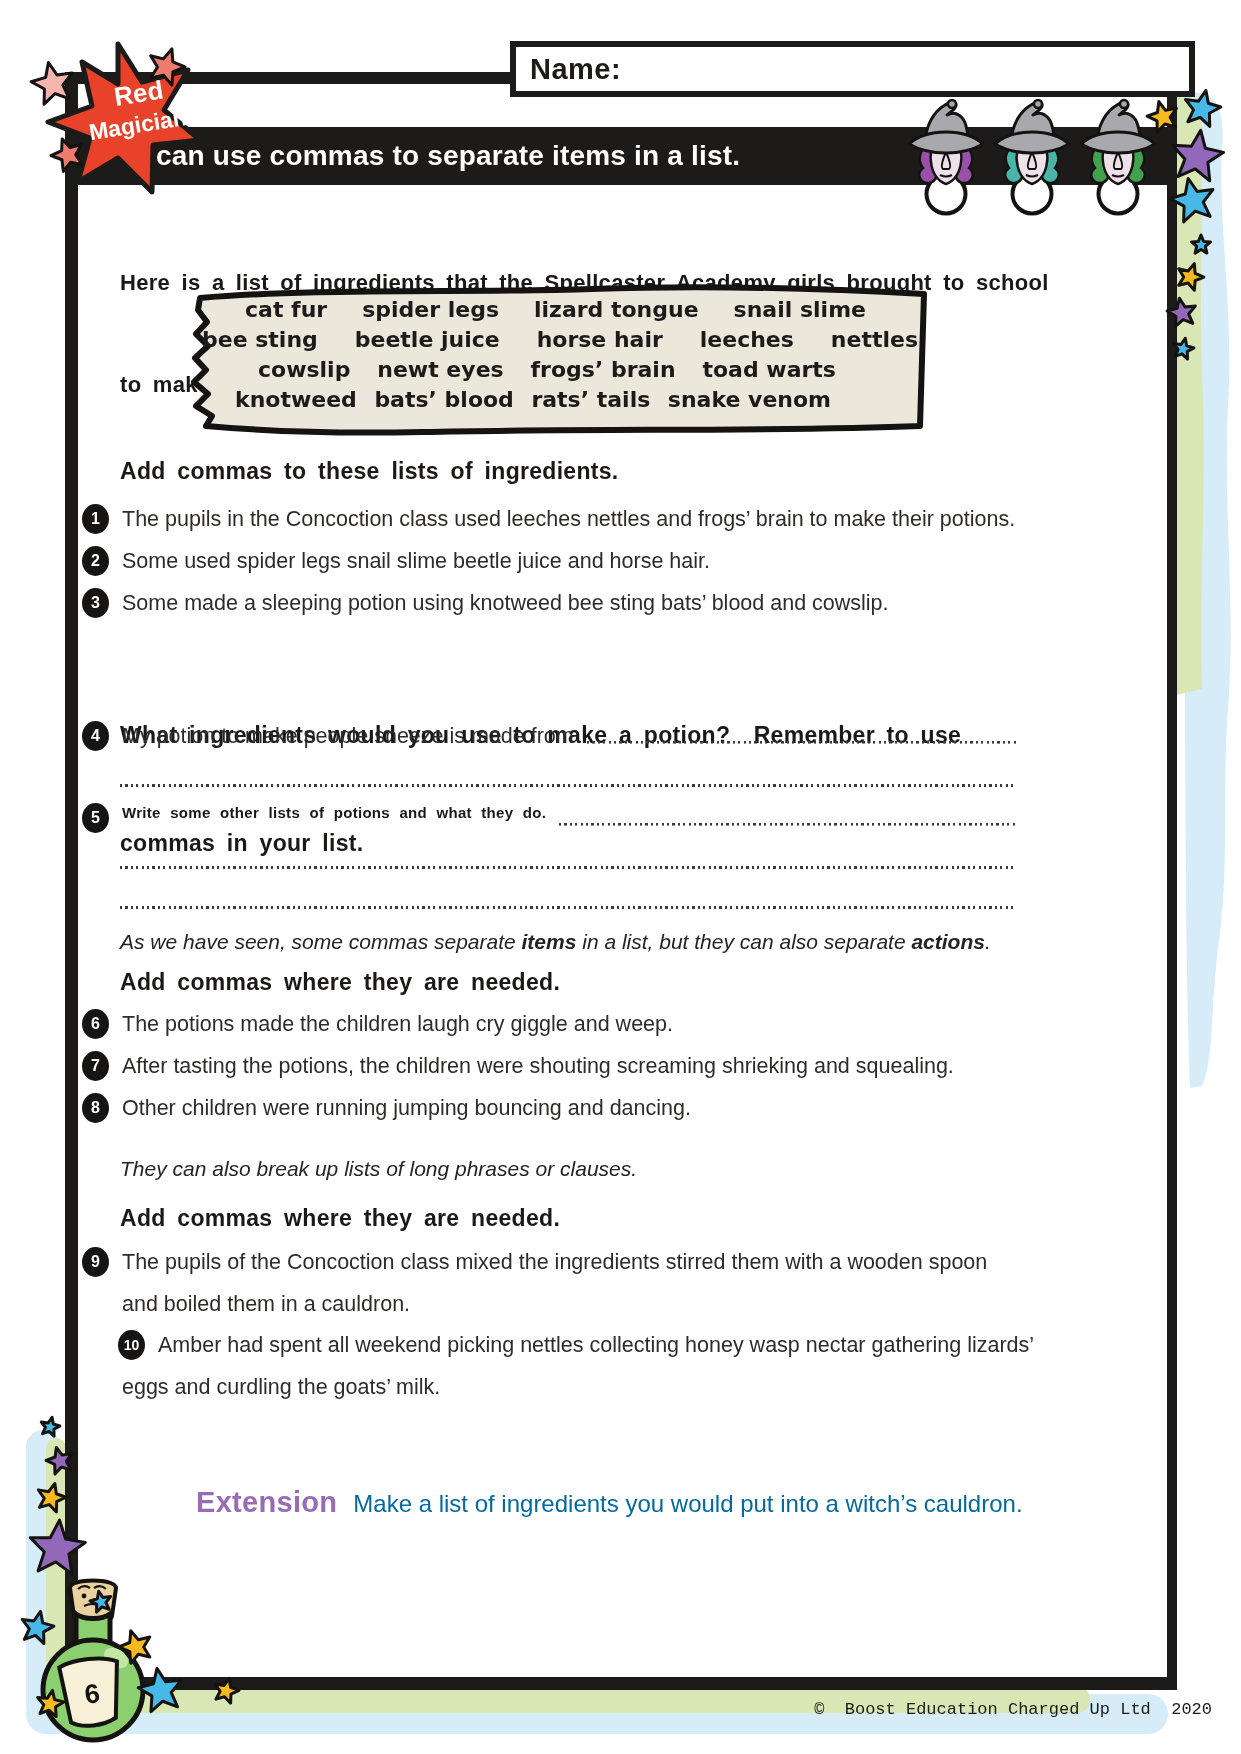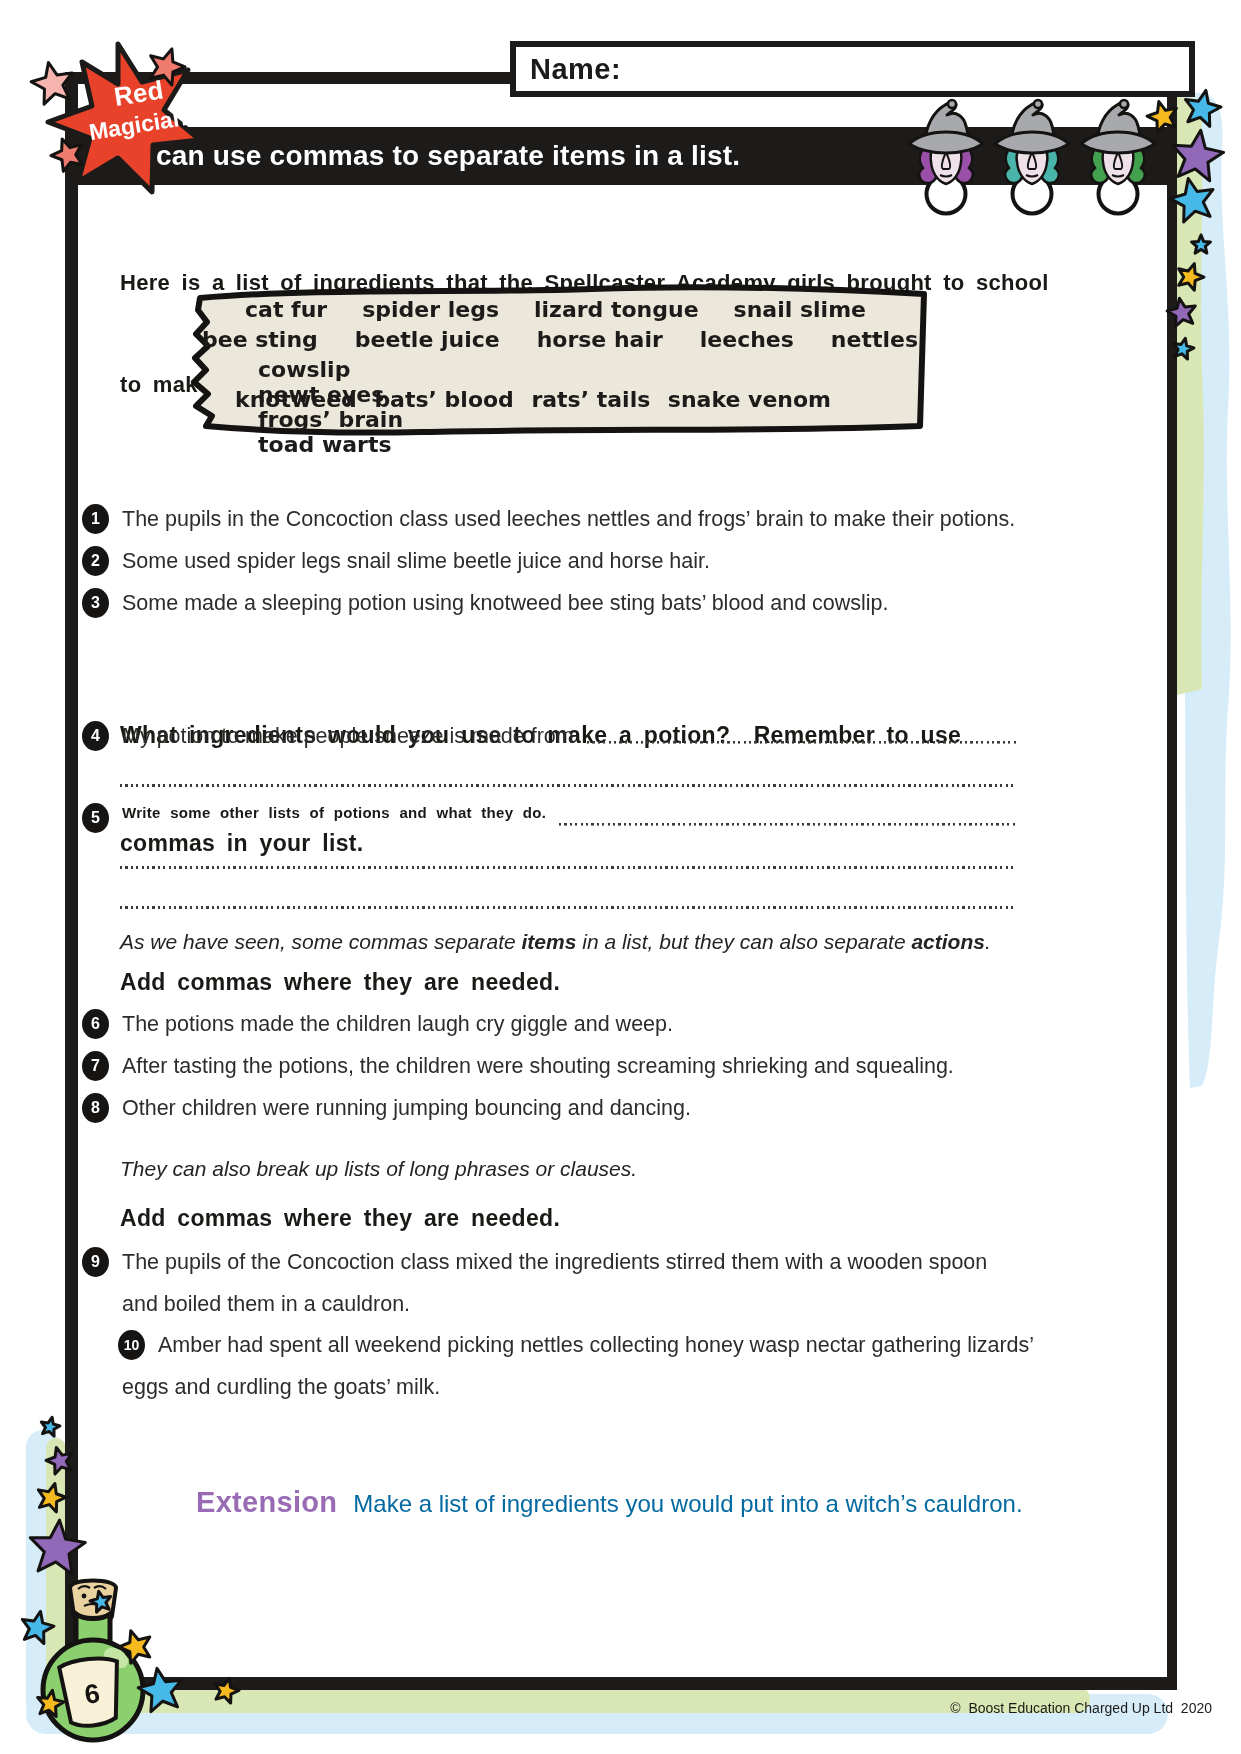--- a/index.html
+++ b/index.html
@@ -133,33 +133,34 @@
     <span>lizard tongue</span>
     <span>snail slime</span>
   </div>
   <div class="ingrow" style="top:327px;padding:0 8px 0 12px;width:716px;">
     <span>bee sting</span>
     <span>beetle juice</span>
     <span>horse hair</span>
     <span>leeches</span>
     <span>nettles</span>
   </div>
-  <div class="ingrow" style="top:357px;padding:0 90px 0 68px;width:578px;flex-direction:column;">
+  <div class="ingrow" style="top:357px;padding:0 90px 0 68px;width:578px;">
     <span>cowslip</span>
     <span>newt eyes</span>
     <span>frogs’ brain</span>
     <span>toad warts</span>
   </div>
   <div class="ingrow" style="top:387px;padding:0 95px 0 45px;width:596px;">
     <span>knotweed</span>
     <span>bats’ blood</span>
     <span>rats’ tails</span>
     <span>snake venom</span>
   </div>
 
+  <div class="abs hfont" style="left:120px;top:458px;font-size:23px;">Add commas to these lists of ingredients.</div>
 
   <div class="abs itemrow" style="left:82px;top:507px;width:940px;">
     <span class="numbadge">1</span>
     <span class="qfont">The pupils in the Concoction class used leeches nettles and frogs’ brain to make their potions.</span>
   </div>
   <div class="abs itemrow" style="left:82px;top:549px;width:940px;">
     <span class="numbadge">2</span>
     <span class="qfont">Some used spider legs snail slime beetle juice and horse hair.</span>
   </div>
   <div class="abs itemrow" style="left:82px;top:591px;width:940px;">
@@ -232,21 +233,21 @@
         <circle cx="82" cy="24" r="2.4" fill="#141312"></circle>
       <path d="M60,17 Q66,12 72,16 M76,16 Q82,12 88,17 M66,34 Q74,30 82,34" fill="none" stroke="#141312" stroke-width="2.2"></path>
       <path d="M58,42 L58,72 L92,72 L92,42 C84,48 66,48 58,42 Z" fill="#8ccf6f" stroke="#141312" stroke-width="5"></path>
       <circle cx="75" cy="118" r="50" fill="#8ccf6f" stroke="#141312" stroke-width="5"></circle>
       <ellipse cx="98" cy="86" rx="13" ry="9" fill="#c3e6a4" transform="rotate(32 98 86)"></ellipse>
       <path d="M44,92 C60,85 88,85 102,92 L95,148 C82,155 61,155 50,148 Z" fill="#f8f1d8" stroke="#141312" stroke-width="4" transform="rotate(-6 75 120)"></path>
       <text x="68" y="132" font-family="Liberation Sans, sans-serif" font-size="27" font-weight="bold" fill="#141312" transform="rotate(-8 68 132)">6</text>
     </svg>
   </div>
 
-  <div class="abs" style="right:29px;top:1700px;font-size:14px;color:#1d1b19;white-space:pre;z-index:4;">©  Boost Education Charged Up Ltd  2020</div>
+  <div class="abs" style="right:29px;top:1700px;font-size:17px;color:#1d1b19;white-space:pre;z-index:4;font-family:Liberation Mono, monospace;">©  Boost Education Charged Up Ltd  2020</div>
 
   <div id="stars">
       <div class="deco" style="left: 1141px; top: 95px;">
         <svg width="44" height="44" viewBox="0 0 44 44">
     <polygon points="22.0,6.0 26.2,16.2 37.2,17.1 28.8,24.2 31.4,34.9 22.0,29.2 12.6,34.9 15.2,24.2 6.8,17.1 17.8,16.2" fill="#f6ba1e" stroke="#141312" stroke-width="3" stroke-linejoin="round" transform="rotate(-15 22 22)"></polygon>
         </svg>
       </div>
       <div class="deco" style="left: 1177px; top: 84px;">
         <svg width="50" height="50" viewBox="0 0 50 50">
     <polygon points="25.0,6.0 30.0,18.1 43.1,19.1 33.1,27.6 36.2,40.4 25.0,33.5 13.8,40.4 16.9,27.6 6.9,19.1 20.0,18.1" fill="#47b9e9" stroke="#141312" stroke-width="3" stroke-linejoin="round" transform="rotate(12 25 25)"></polygon>

